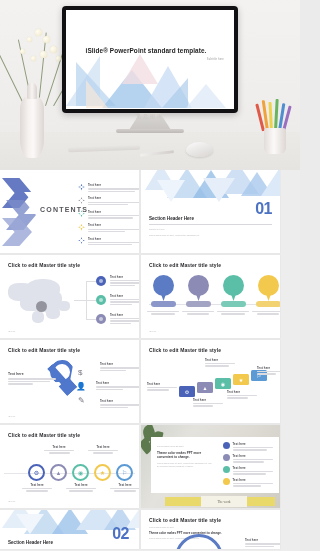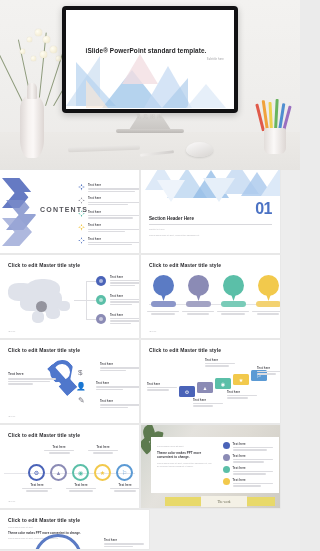--- a/index.html
+++ b/index.html
@@ -558,20 +558,33 @@
                   <div class="ln" style="width:70%;margin-top:1px"></div>
                 </div>
             </div>
           </div>
         </div>
       </div>
     </div>
 
     <div class="row">
 
+      <div class="slide tall">
+        <div class="sec-art" style="height:30px">
+          <div class="tri" style="left:2px;top:-8px;border-left:18px solid transparent;border-right:18px solid transparent;border-bottom:26px solid #e4eef9;"></div>
+          <div class="tri" style="left:24px;top:-4px;border-left:20px solid transparent;border-right:20px solid transparent;border-bottom:28px solid #c2d9f1;opacity:.85;"></div>
+          <div class="tri" style="left:52px;top:-2px;border-left:18px solid transparent;border-right:18px solid transparent;border-bottom:26px solid #9cc2ea;opacity:.8;"></div>
+          <div class="tri" style="left:76px;top:-10px;border-left:22px solid transparent;border-right:22px solid transparent;border-bottom:30px solid #d7e6f6;"></div>
+          <div class="tri" style="left:104px;top:-4px;border-left:16px solid transparent;border-right:16px solid transparent;border-bottom:24px solid #b4d0ee;opacity:.8;"></div>
+          <div class="tri" style="left:126px;top:-8px;border-left:18px solid transparent;border-right:18px solid transparent;border-bottom:26px solid #e8f1fa;"></div>
+          <div class="tri" style="left:16px;top:4px;border-left:14px solid transparent;border-right:14px solid transparent;border-top:20px solid #f0f6fc;"></div>
+        </div>
+        <div class="sec-num" style="top:16px;right:10px;">02</div>
+        <div class="sec-hd" style="top:30px;">Section Header Here</div>
+      </div>
 
       <div class="slide tall">
         <div class="s-title">Click to edit Master title style</div>
         <div style="position:absolute;left:8px;top:16px;width:86px;">
           <div class="sub" style="font-size:2.1px;color:#b5b5ba">Lorem ipsum dolor sit amet</div>
           <div style="font-size:2.9px;font-weight:bold;color:#3a3a40;margin-top:2px;">Theme color makes PPT more convenient to change.</div>
           <div class="sub" style="margin-top:2px">Lorem ipsum dolor sit amet, consectetur adipiscing elit.</div>
         </div>
         <div class="arc"></div>
         <div style="position:absolute;left:104px;top:28px;width:40px;">

